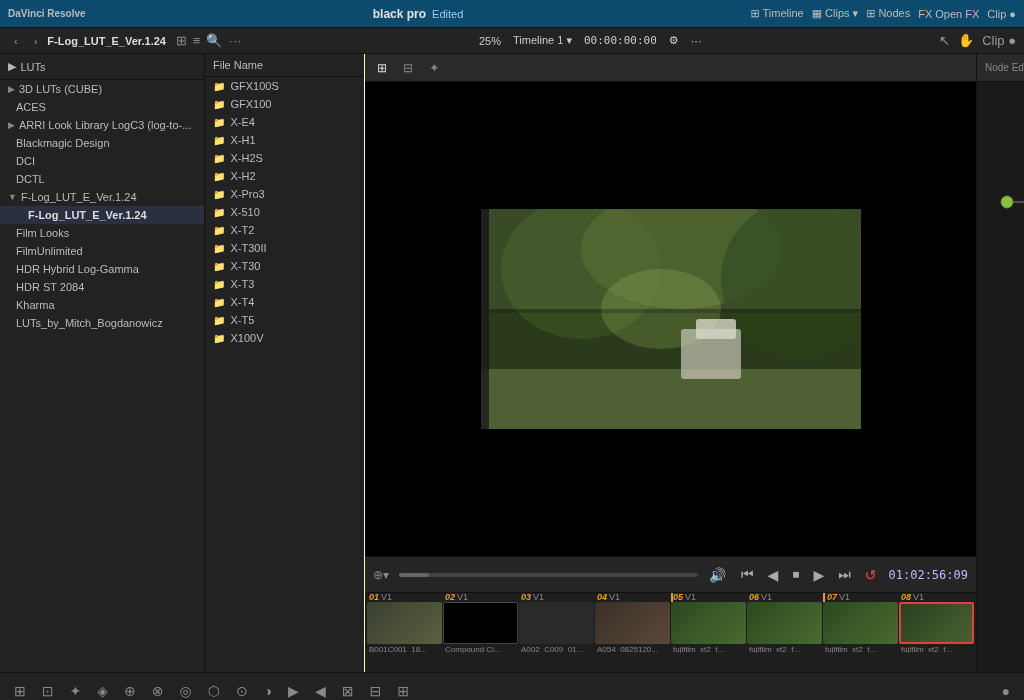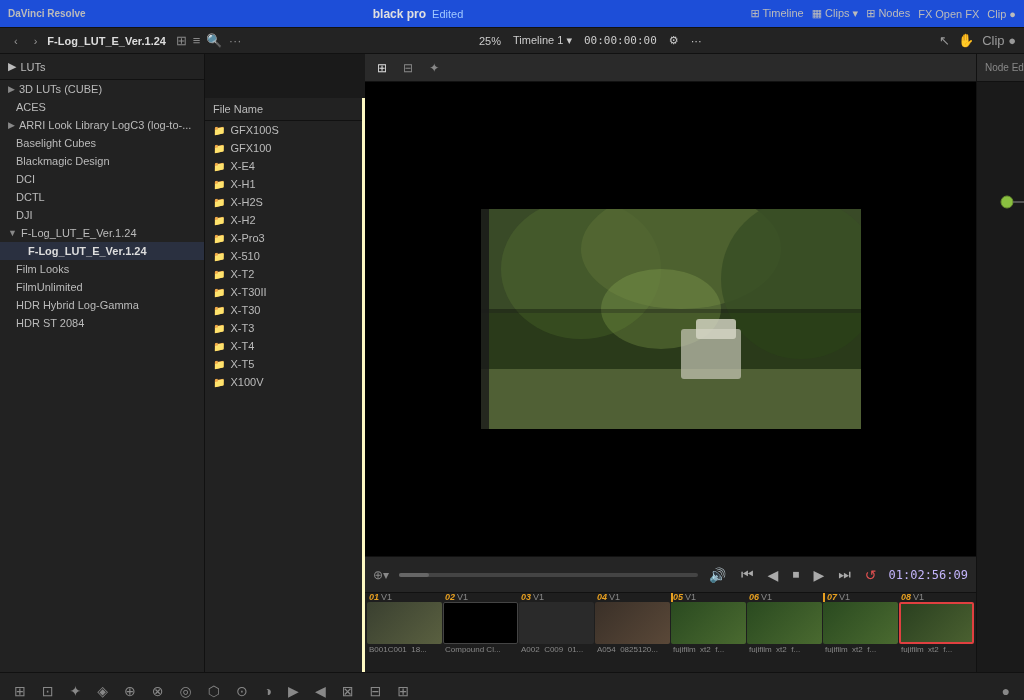--- a/index.html
+++ b/index.html
@@ -1,21 +1,21 @@
 <!DOCTYPE html>
 <html><head>
   <meta charset="utf-8">
   <style>
     * { margin: 0; padding: 0; box-sizing: border-box; }
     body { width: 1024px; height: 700px; background: #1a1a1a; color: #ccc; font-family: 'Arial', sans-serif; font-size: 11px; overflow: hidden; }
 
     
     .top-bar {
       height: 28px;
-      background: #1d4ed8;
+      background: #0c4a6e;
       display: flex;
       align-items: center;
       padding: 0 8px;
       gap: 10px;
       border-bottom: 1px solid #111;
     }
     .top-bar-logo { color: #bbb; font-size: 10px; font-weight: bold; }
     .top-bar-menu { display: flex; gap: 12px; }
     .top-bar-menu span { color: #bbb; font-size: 11px; cursor: pointer; }
     .top-bar-center { flex: 1; display: flex; justify-content: center; align-items: center; gap: 6px; }
@@ -77,24 +77,23 @@
     }
     .sidebar-item.with-arrow { padding-left: 8px; }
     .sidebar-item.active { background: #2d3a4a; color: #8cb4e8; }
     .sidebar-item.bold { color: #ddd; font-weight: bold; background: #2a3040; }
     .arrow { font-size: 9px; color: #888; }
 
     
     .file-browser {
       width: 160px;
       background: #222;
-      border-right: 3px solid #fef9c3;
+      border-right: 1px solid #fef9c3;
       flex-shrink: 0;
       overflow-y: auto;
-      margin-top: 44px;
     }
     .file-browser-header {
       padding: 5px 8px;
       font-size: 11px;
       color: #bbb;
       border-bottom: 1px solid #111;
     }
     .file-item {
       padding: 3px 8px;
       font-size: 11px;
@@ -318,52 +317,52 @@
       <span>3D LUTs (CUBE)</span>
     </div>
     <div class="sidebar-item">
       <span>ACES</span>
     </div>
     <div class="sidebar-item with-arrow">
       <span class="arrow">▶</span>
       <span>ARRI Look Library LogC3 (log-to-...</span>
     </div>
     <div class="sidebar-item">
-      <span>Baselight Cubes</span>
-    </div>
-    <div class="sidebar-item">
       <span>Blackmagic Design</span>
     </div>
     <div class="sidebar-item">
       <span>DCI</span>
     </div>
     <div class="sidebar-item">
       <span>DCTL</span>
-    </div>
-    <div class="sidebar-item">
-      <span>DJI</span>
     </div>
     <div class="sidebar-item with-arrow">
       <span class="arrow">▼</span>
       <span>F-Log_LUT_E_Ver.1.24</span>
     </div>
     <div class="sidebar-item active bold" style="padding-left:28px;">
       <span>F-Log_LUT_E_Ver.1.24</span>
     </div>
     <div class="sidebar-item">
       <span>Film Looks</span>
     </div>
     <div class="sidebar-item">
       <span>FilmUnlimited</span>
     </div>
     <div class="sidebar-item">
       <span>HDR Hybrid Log-Gamma</span>
     </div>
     <div class="sidebar-item">
       <span>HDR ST 2084</span>
+    </div>
+    <div class="sidebar-item">
+      <span>Kharma</span>
+    </div>
+    <div class="sidebar-item">
+      <span>LUTs_by_Mitch_Bogdanowicz</span>
     </div>
   </div>
 
   <div class="file-browser">
     <div class="file-browser-header">
       <span>File Name</span>
     </div>
     <div class="file-item">
         <span class="file-icon">📁</span>
         <span>GFX100S</span>

